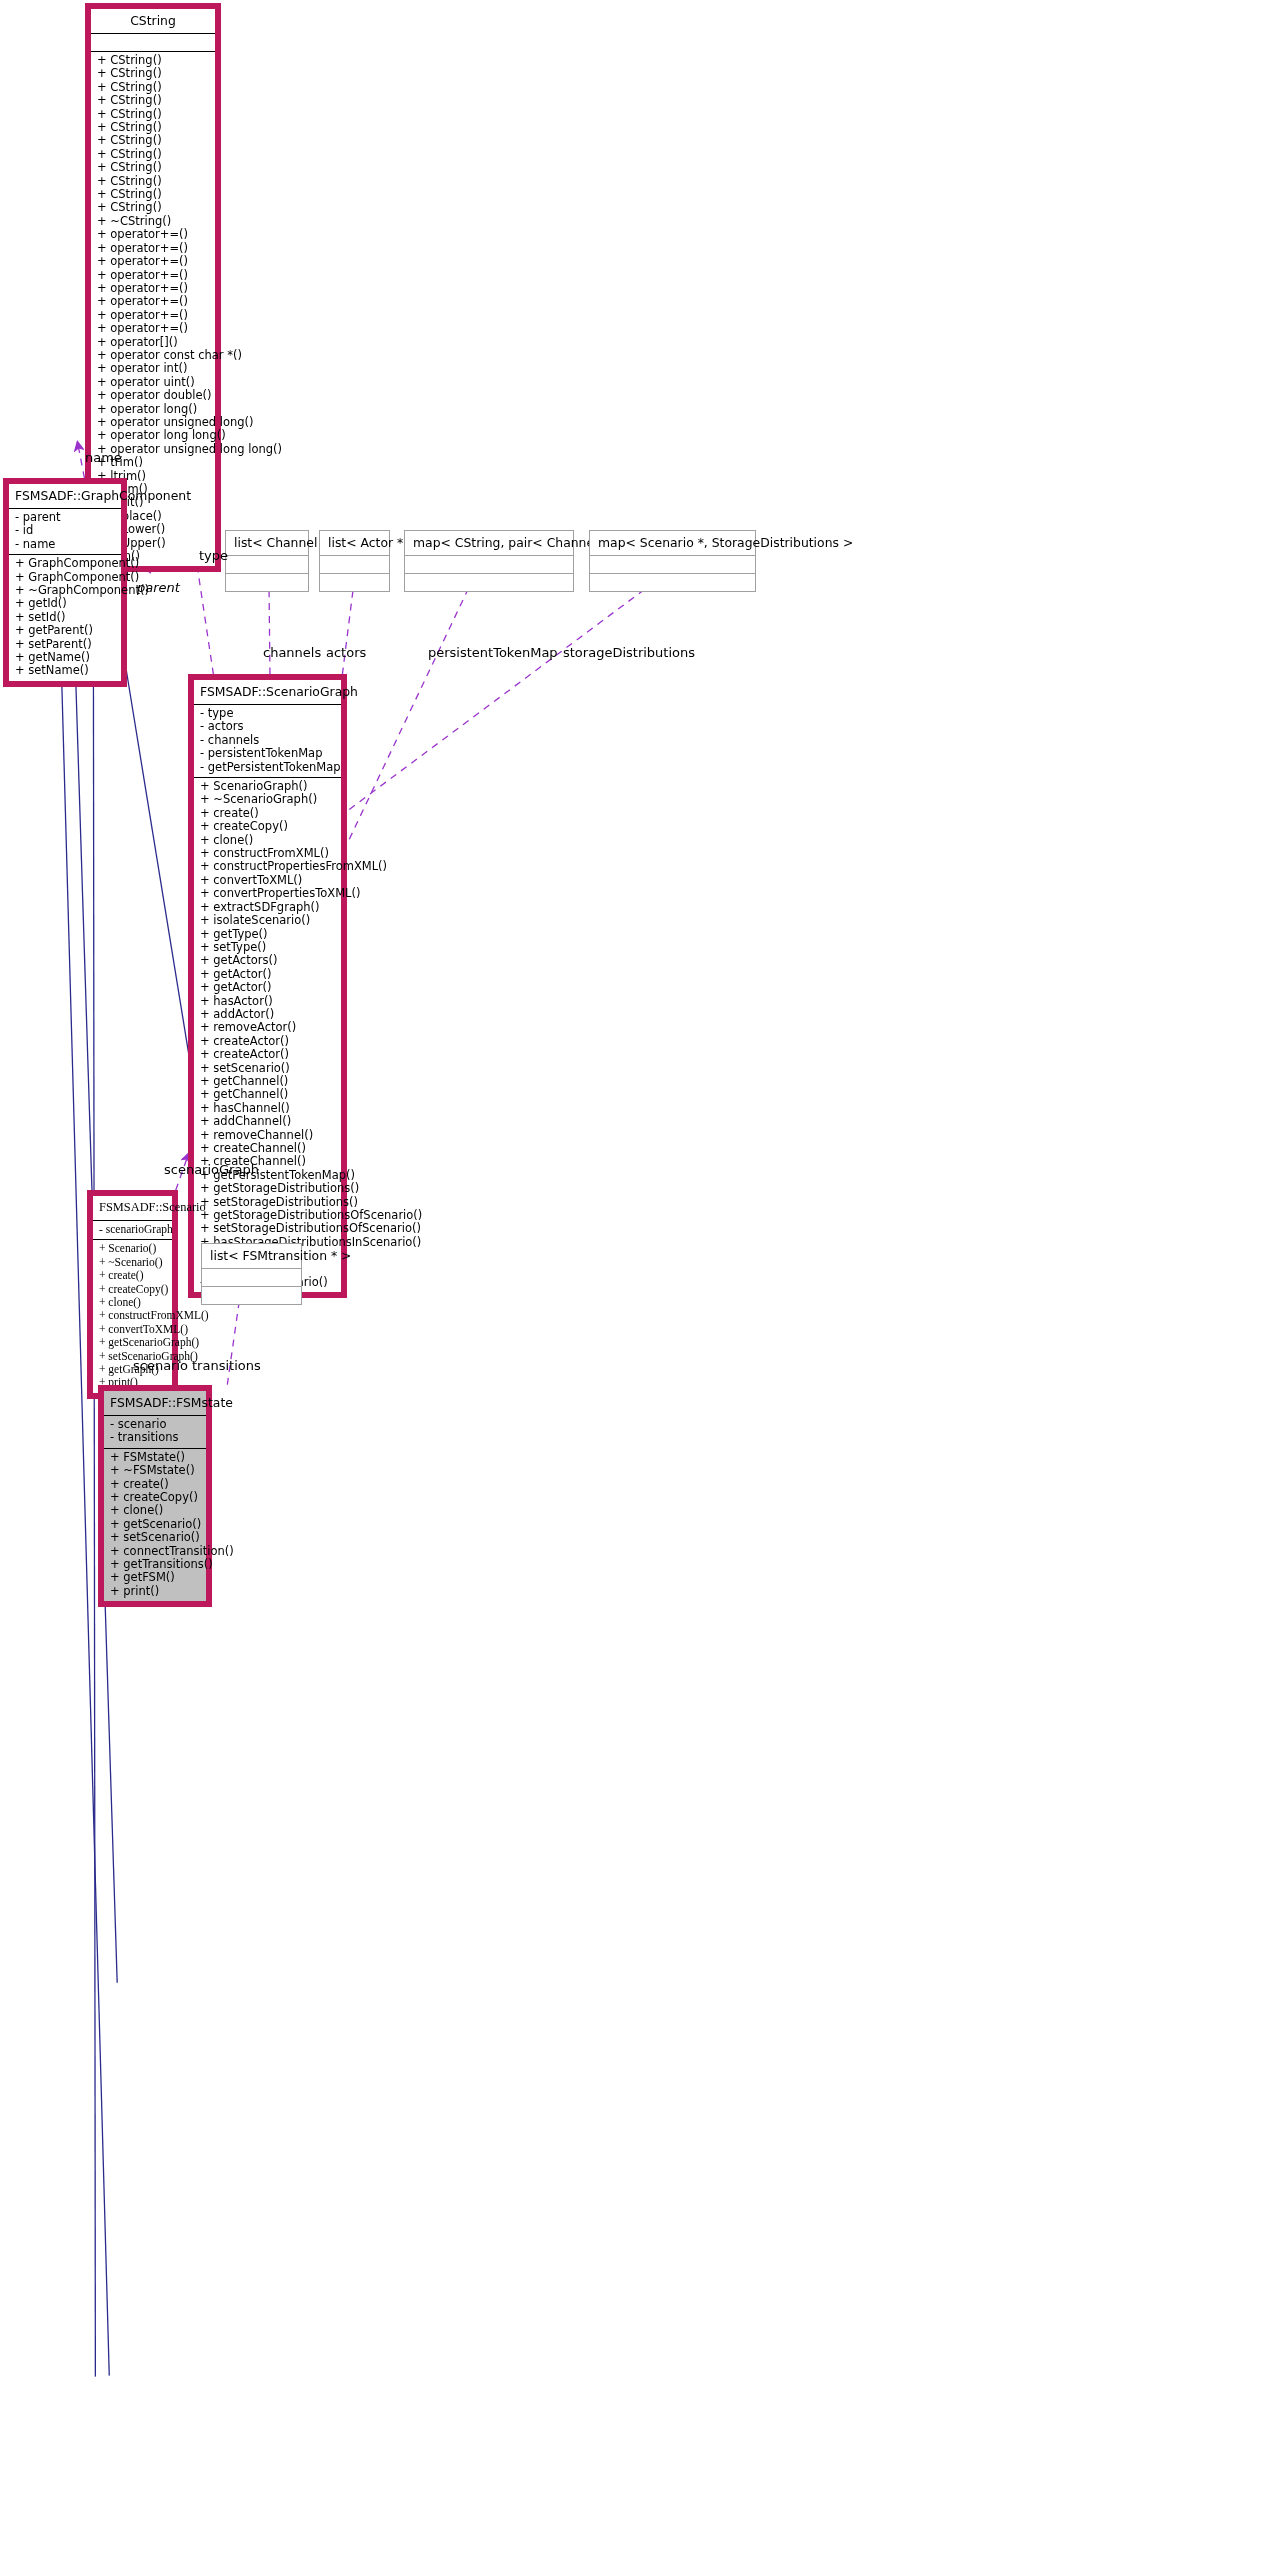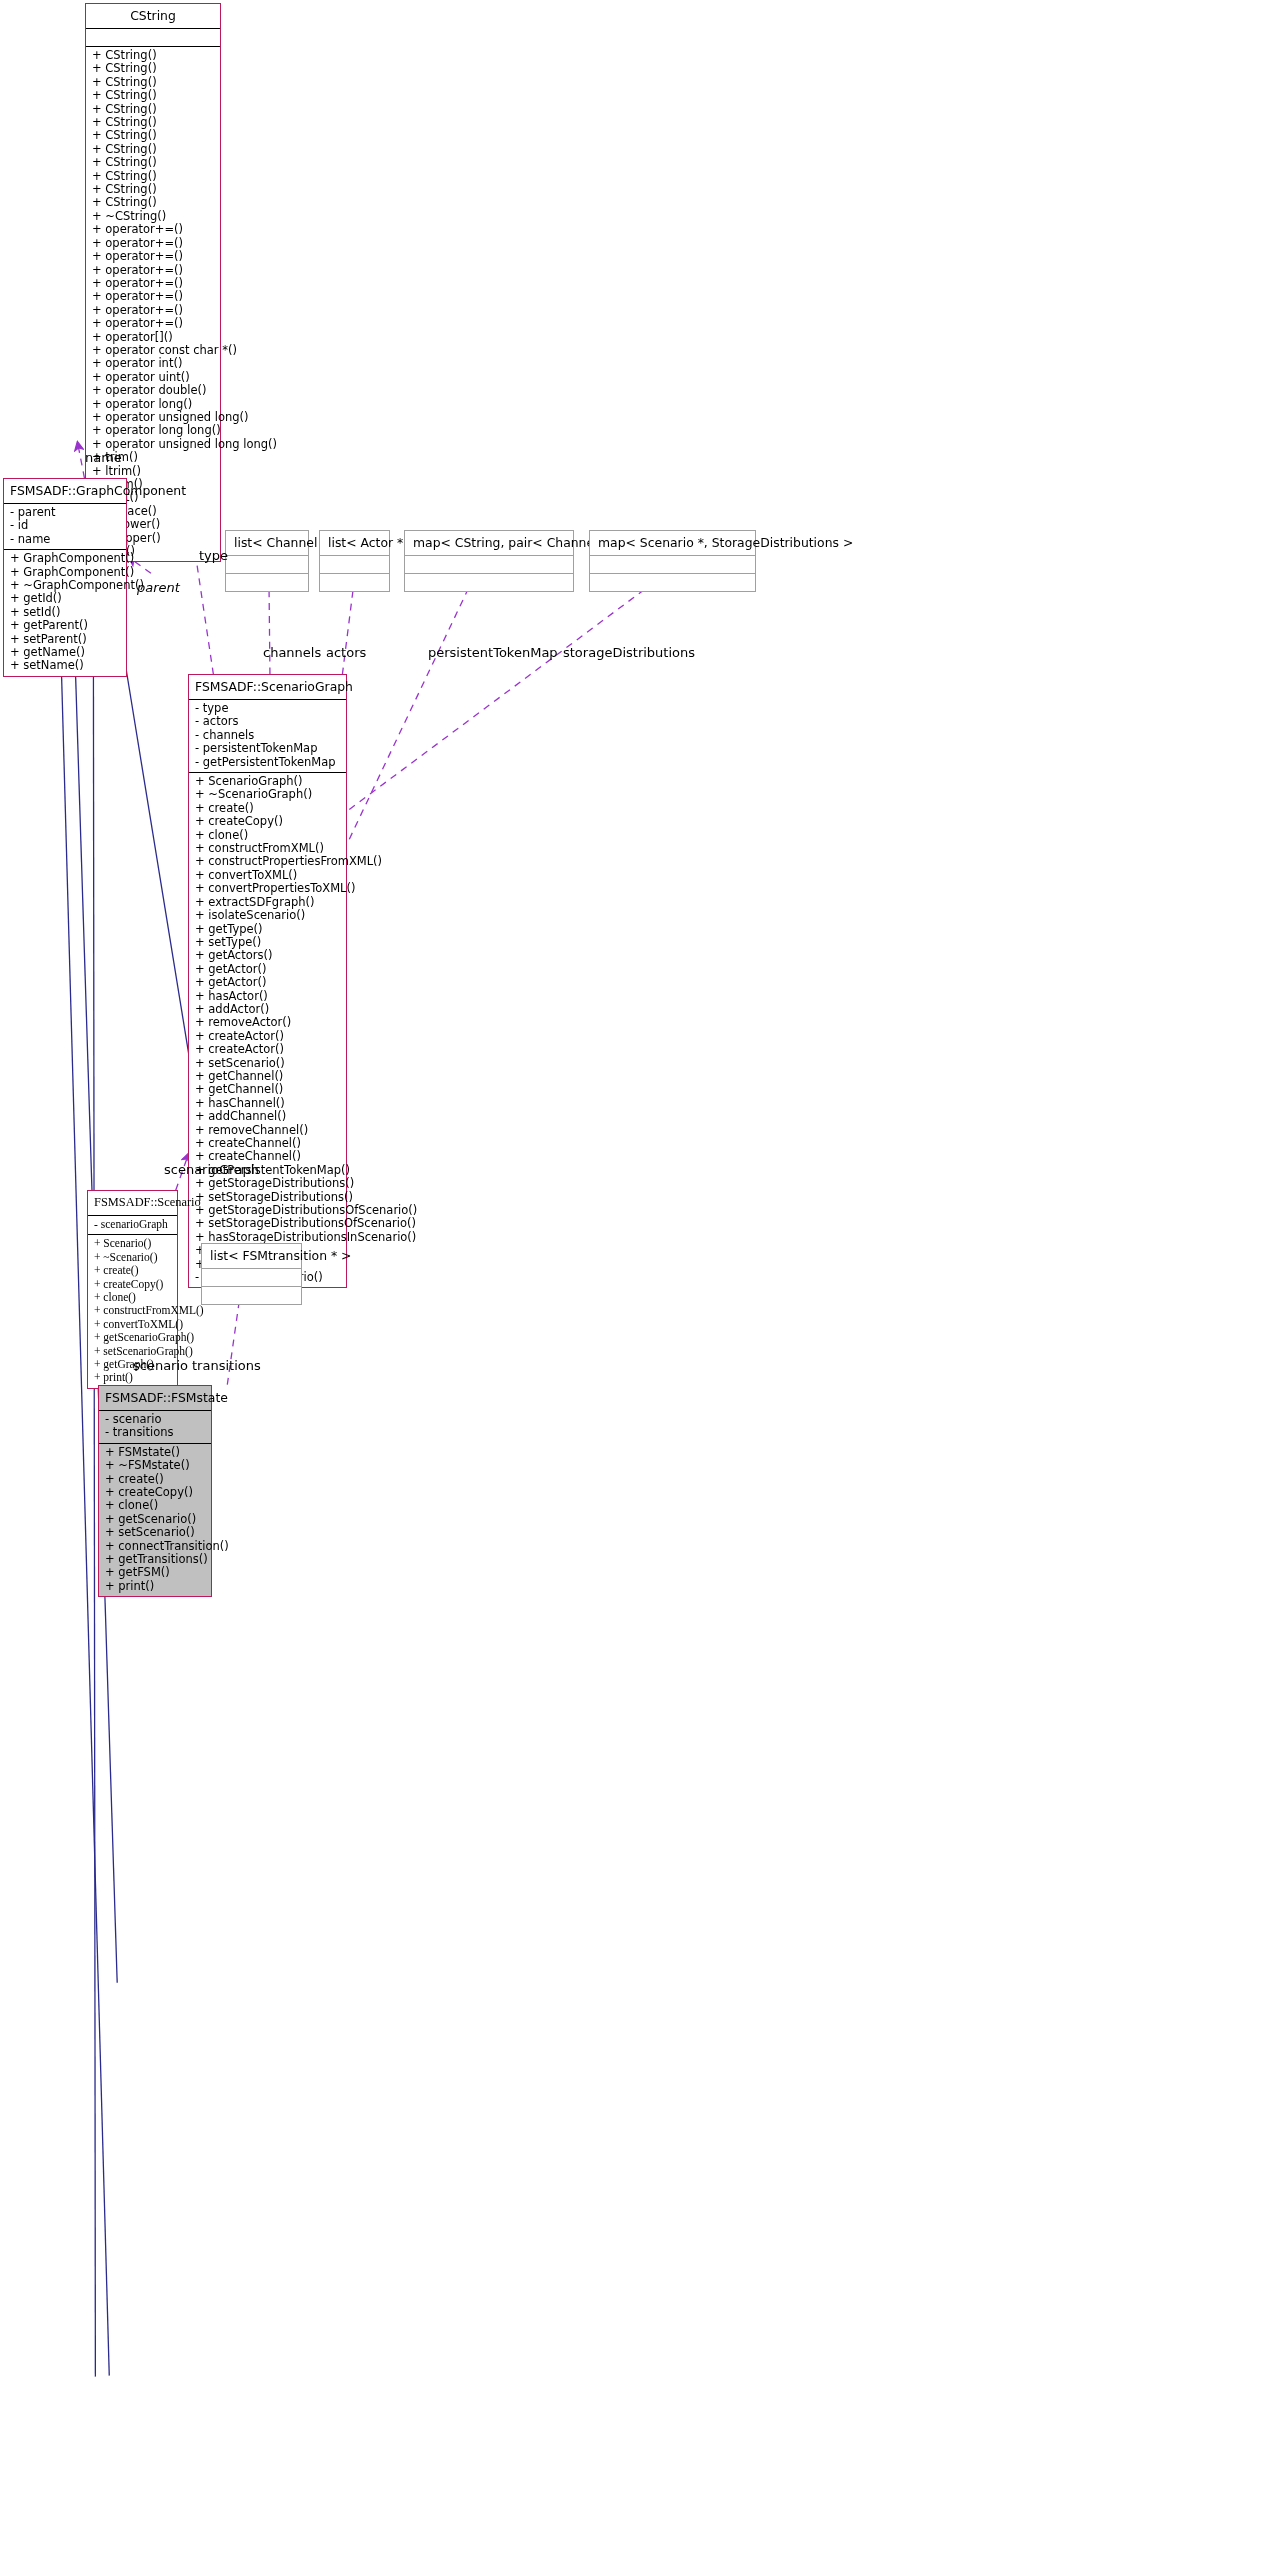--- a/index.html
+++ b/index.html
@@ -23,21 +23,21 @@
   svg#edges {
     position: absolute;
     left: 0; top: 0;
     width: 1265px;
     height: 2576px;
     pointer-events: none;
   }
   .uml-class {
     position: absolute;
     background: #ffffff;
-    border: 1px solid #be185d;
+    border: 6px solid #be185d;
     box-sizing: border-box;
     z-index: 5;
   }
   .uml-class.highlight {
     background: #c0c0c0;
   }
   .uml-class.tmpl {
     border: 1px solid #a0a0a0;
   }
   .cls-title {

